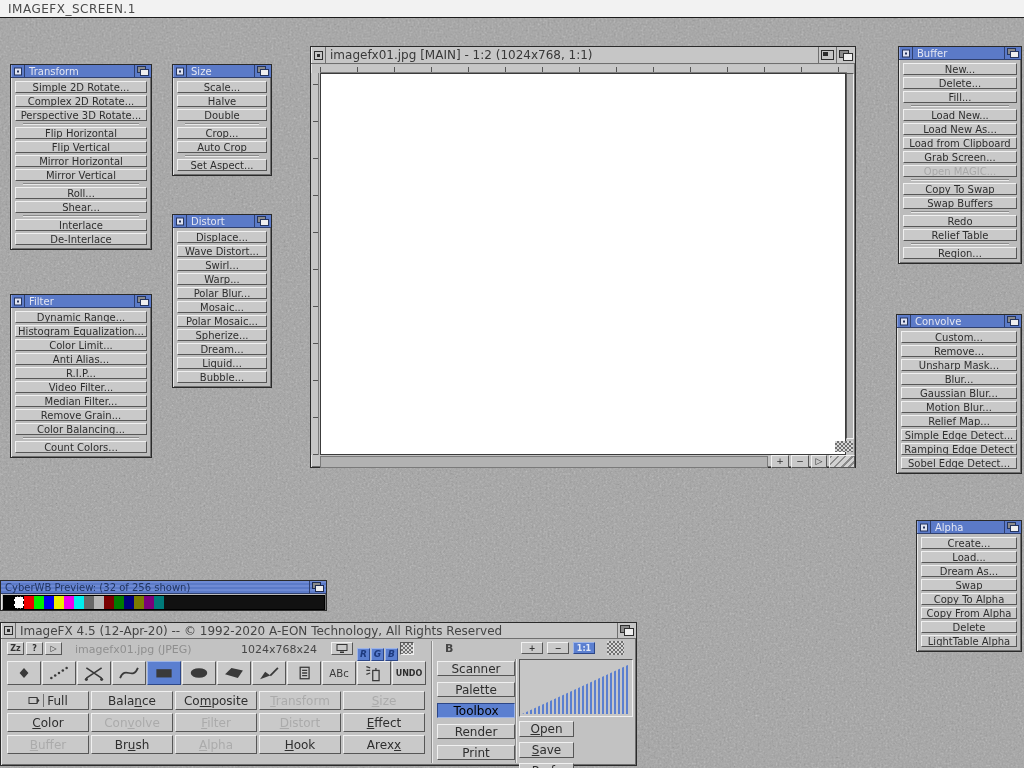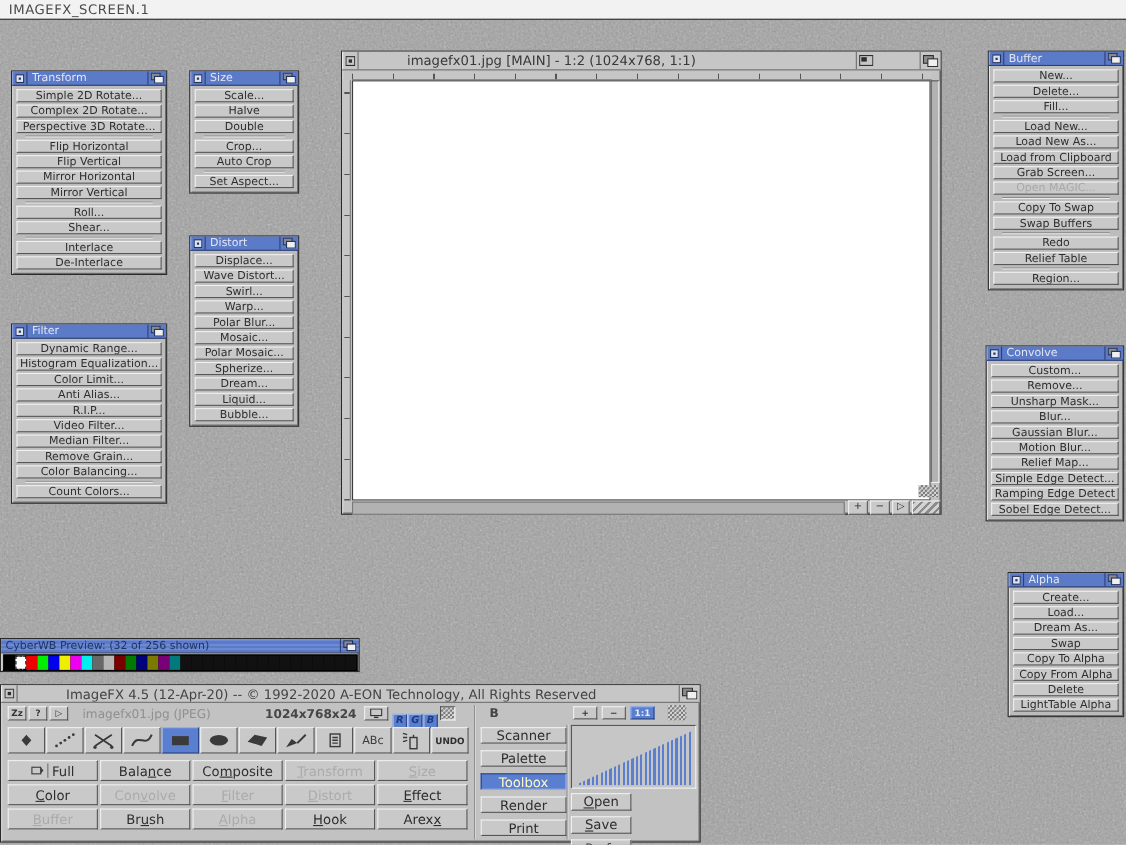--- a/index.html
+++ b/index.html
@@ -11,21 +11,21 @@
   
   .screenbar { position:absolute; left:0; top:0; width:1024px; height:18px;
     background:#f2f2f2; border-bottom:1px solid #1c1c1c; display:flex; align-items:center; }
   .screenbar .stitle { margin-left:8px; font-size:12px; color:#4a4a4a; letter-spacing:0.5px; }
 
   
   .win { position:absolute; background:#bcbcbc; border:1px solid #2a2a2a;
     box-shadow: inset 1px 1px 0 #e6e6e6, inset -1px -1px 0 #6f6f6f; }
   .tbar { height:13px; display:flex; align-items:stretch; background:#5b7ac8;
     border-bottom:1px solid #30406e; }
-  .tbar.gray { background:#c6c6c6; border-bottom:1px solid #6f6f6f;gap:40px; }
+  .tbar.gray { background:#c6c6c6; border-bottom:1px solid #6f6f6f; }
   .tbar .ttext { flex:1; font-size:10px; line-height:13px; padding-left:4px;
     color:#e4e6f2; white-space:nowrap; overflow:hidden; }
   .tbar.gray .ttext { color:#3c3c3c; }
   .gad { display:flex; align-items:center; justify-content:center;
     border-right:1px solid #30406e; border-left:1px solid #8fa3dd; padding:0 2px; }
   .gad.right { border-left:1px solid #30406e; border-right:none; }
   .tbar.gray .gad { border-right:1px solid #6f6f6f; border-left:1px solid #efefef; }
   .tbar.gray .gad.right { border-left:1px solid #6f6f6f; border-right:none; }
 
   
@@ -88,21 +88,21 @@
   #grid { position:absolute; left:6px; top:68px; width:424px; display:flex; flex-wrap:wrap; }
   .gbtn { width:82px; height:19px; margin:0 2px 3px 0; display:flex; align-items:center;
     justify-content:center; font-size:12px; color:#2e2e2e; background:#c9c9c9;
     border:1px solid; border-color:#f0f0f0 #565656 #565656 #f0f0f0; white-space:nowrap; overflow:hidden; }
   .gbtn.ghost { color:#abated; color:#ababab; }
   .gbtn .cyc { display:flex; align-items:center; margin-right:3px; padding-right:3px;
     border-right:1px solid #707070; height:13px; }
   #pages { position:absolute; left:436px; top:38px; width:78px; }
   .pagebtn { height:15px; margin-bottom:6px; text-align:center; font-size:12px; line-height:14px;
     color:#2e2e2e; background:#c9c9c9; border:1px solid; border-color:#f0f0f0 #565656 #565656 #f0f0f0; }
-  .pagebtn.sel { background:#5b7fd0; color:#fef9c3; border-color:#2c4687 #9db4e8 #9db4e8 #2c4687; }
+  .pagebtn.sel { background:#5b7fd0; color:#000000; border-color:#2c4687 #9db4e8 #9db4e8 #2c4687; }
   #rampbox { position:absolute; left:518px; top:36px; width:114px; height:58px; background:#c6c6c6;
     border:1px solid; border-color:#565656 #f0f0f0 #f0f0f0 #565656; }
   #ramp { position:absolute; left:2px; top:2px; right:2px; bottom:2px;
     background:repeating-linear-gradient(90deg,#5b7fd0 0 2px,#c6c6c6 2px 4px);
     clip-path:polygon(0 100%,100% 4%,100% 100%); }
   #actions { position:absolute; left:518px; top:98px; width:116px; display:flex; flex-wrap:wrap; }
   .actbtn { width:55px; height:16px; margin:0 4px 5px 0; display:flex; align-items:center;
     justify-content:center; font-size:12px; color:#2e2e2e; background:#c9c9c9;
     border:1px solid; border-color:#f0f0f0 #565656 #565656 #f0f0f0; }
   .vgroove { position:absolute; width:2px; background:#8a8a8a; border-right:1px solid #e9e9e9; }
@@ -437,21 +437,21 @@
             <rect x="0.5" y="0.5" width="9" height="7" fill="#8a8a8a" stroke="#2e2e2e"></rect>
             <rect x="4.5" y="3.5" width="9" height="7" fill="#efefef" stroke="#2e2e2e"></rect>
           </svg>
       </span>
     </div>
 
     <div class="abs smbtn bevel" style="left:6px;  top:19px; width:17px; height:13px;">Zz</div>
     <div class="abs smbtn bevel" style="left:25px; top:19px; width:17px; height:13px;">?</div>
     <div class="abs smbtn bevel" style="left:44px; top:19px; width:17px; height:13px;">▷</div>
     <span class="abs label" style="left:74px; top:20px; color:#8f8f8f;">imagefx01.jpg (JPEG)</span>
-    <span class="abs label" style="left:240px; top:20px; color:#464646;font-weight:bold;">1024x768x24</span>
+    <span class="abs label" style="left:240px; top:20px; color:#464646;">1024x768x24</span>
     <div class="abs bevel" style="left:330px; top:19px; width:22px; height:13px; display:flex; align-items:center; justify-content:center;">
       <svg width="12" height="9">
           <rect x="1" y="0.5" width="10" height="6" fill="none" stroke="#333"></rect>
           <rect x="4" y="7.5" width="4" height="1.5" fill="#333"></rect>
         </svg>
     </div>
     <div class="abs" style="left:356px; top:19px;font-style:italic;" id="channels"><div class="chan bevel bluebtn">R</div><div class="chan bevel bluebtn">G</div><div class="chan bevel bluebtn">B</div></div>
     <div class="abs dotpat recess" style="left:399px; top:19px; width:14px; height:13px;"></div>
     <div class="vgroove" style="left:430px; top:18px; height:122px;"></div>
     <span class="abs label" style="left:444px; top:19px; color:#464646; font-weight:bold;">B</span>

